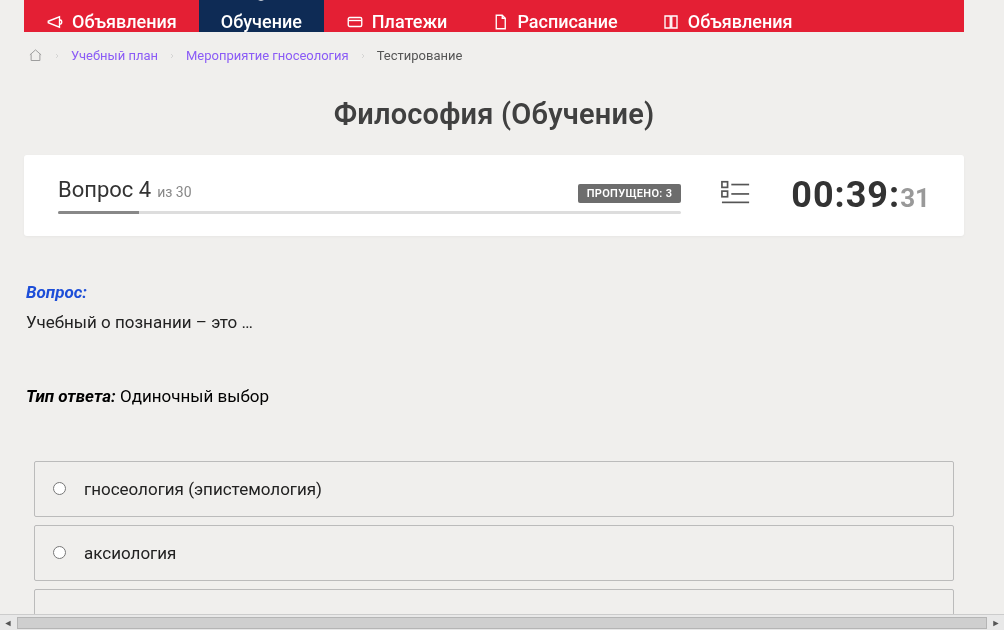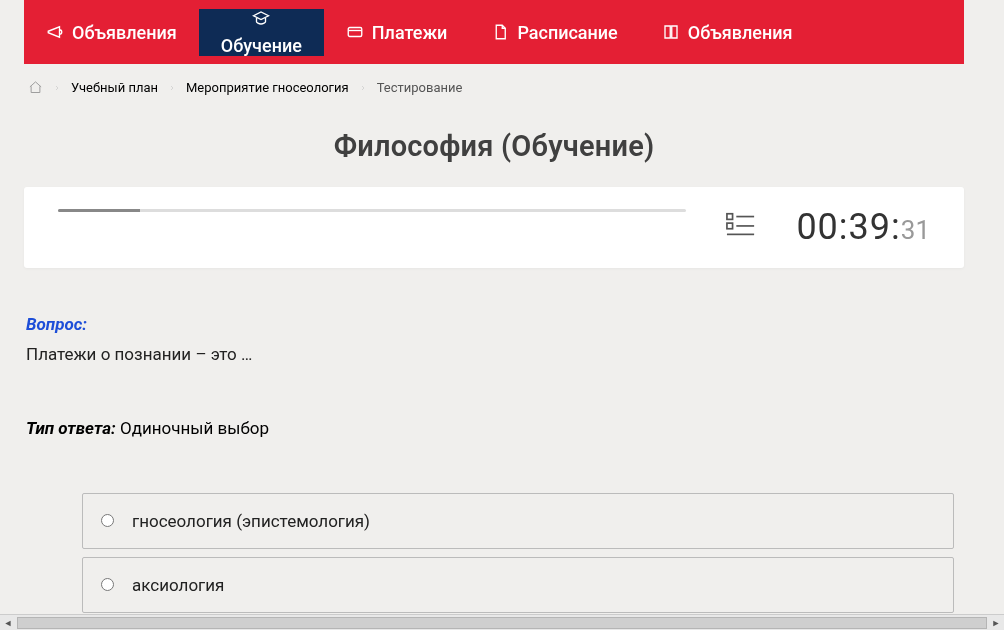--- a/index.html
+++ b/index.html
@@ -46,22 +46,22 @@
     }
     .container {
       width: 940px;
       margin: 0 auto;
       padding: 0 0 60px 0;
     }
     
     .nav {
       background: #e41f34;
       display: flex;
-      align-items: center;
-      height: 64px;
+      align-items: flex-end;
+      height: 32px;
       border-radius: 0;
     }
     .nav-item {
       display: flex;
       align-items: center;
       gap: 8px;
       padding: 0 22px;
       color: #fff;
       font-size: 18px;
       font-weight: 500;
@@ -75,21 +75,21 @@
     .nav-item svg { width: 18px; height: 18px; fill: none; stroke: #fff; stroke-width: 1.8; flex-shrink: 0; }
     
     .breadcrumb {
       display: flex;
       align-items: center;
       gap: 10px;
       padding: 16px 4px 8px 4px;
       font-size: 13px;
       color: #888;
     }
-    .breadcrumb a, .breadcrumb span.link { color: #000000; text-decoration: none; cursor: pointer; }
+    .breadcrumb a, .breadcrumb span.link { color: #8b5cf6; text-decoration: none; cursor: pointer; }
     .breadcrumb .current { color: #555; }
     .breadcrumb svg.home { width: 15px; height: 15px; stroke: #999; fill: none; stroke-width: 1.5; }
     .breadcrumb svg.sep { width: 8px; height: 10px; stroke: #bbb; fill: none; stroke-width: 1.5; }
     
     .page-title {
       text-align: center;
       color: #404040;
       font-size: 29px;
       font-weight: 600;
       margin: 26px 0 24px 0;
@@ -145,21 +145,21 @@
     }
     .list-icon {
       margin-top: 2px;
       width: 30px; height: 28px;
       cursor: pointer;
     }
     .list-icon svg { width: 30px; height: 28px; stroke: #555; fill: none; stroke-width: 1.8; }
     .timer {
       display: flex;
       align-items: baseline;
-      font-weight: 400;
+      font-weight: 700;
       color: #333;
       margin-top: -3px;
     }
     .timer .big { font-size: 36px; letter-spacing: 1px; }
     .timer .sec { font-size: 26px; color: #999; }
     
     .question-block { padding: 46px 2px 0 2px; }
     .q-label-heading { font-size: 17px; font-weight: 700; font-style: italic; color: #1d4ed8; margin-bottom: 8px; }
     .q-text { font-size: 17px; color: #222; margin-bottom: 50px; line-height: 1.5; }
     .ans-type-row { font-size: 17px; margin-bottom: 55px; }
@@ -170,21 +170,20 @@
     .option {
       border: 1px solid #bbb;
       border-radius: 2px;
       padding: 17px 18px;
       display: flex;
       align-items: center;
       gap: 18px;
       margin-bottom: 8px;
       background: #f0efed;
       cursor: pointer;
-      margin-left: 48px;
     }
     .option input[type=radio] {
       width: 13px; height: 13px;
       accent-color: #555;
       cursor: pointer;
     }
     .option-label { font-size: 17px; color: #222; }
   </style>
 </head>
 <body>
@@ -243,20 +242,27 @@
       <svg class="sep" viewBox="0 0 24 24">
           <path d="M9 6l6 6-6 6"></path>
         </svg>
       <span class="current">Тестирование</span>
     </div>
 
     <h1 class="page-title">Философия (Обучение)</h1>
 
     <div class="status-card">
       <div class="status-left">
+        <div class="status-header">
+          <div class="q-progress">
+            <span class="q-label">Вопрос 4</span>
+            <span class="q-total">из 30</span>
+          </div>
+          <span class="skipped-badge">ПРОПУЩЕНО: 3</span>
+        </div>
         <div class="progress-bar">
           <div class="progress-fill" id="progfill" style="width: 13%;"></div>
         </div>
       </div>
       <div class="list-icon">
         <svg viewBox="0 0 32 28">
           <rect x="1" y="2" width="6" height="6"></rect>
             <line x1="11" y1="5" x2="30" y2="5"></line>
           <rect x="1" y="12" width="6" height="6"></rect>
             <line x1="11" y1="15" x2="30" y2="15"></line>
@@ -264,21 +270,21 @@
         </svg>
       </div>
       <div class="timer">
         <span class="big">00:39:</span>
           <span class="sec">31</span>
       </div>
     </div>
 
     <div class="question-block">
       <div class="q-label-heading">Вопрос:</div>
-      <div class="q-text">Платежи о познании – это …</div>
+      <div class="q-text">Учебный о познании – это …</div>
       <div class="ans-type-row">
         <span class="label">Тип ответа:</span>
         <span class="val">Одиночный выбор</span>
       </div>
 
       <div class="options">
         <label class="option">
           <input type="radio" name="ans" style="">
           <span class="option-label">гносеология (эпистемология)</span>
         </label>

